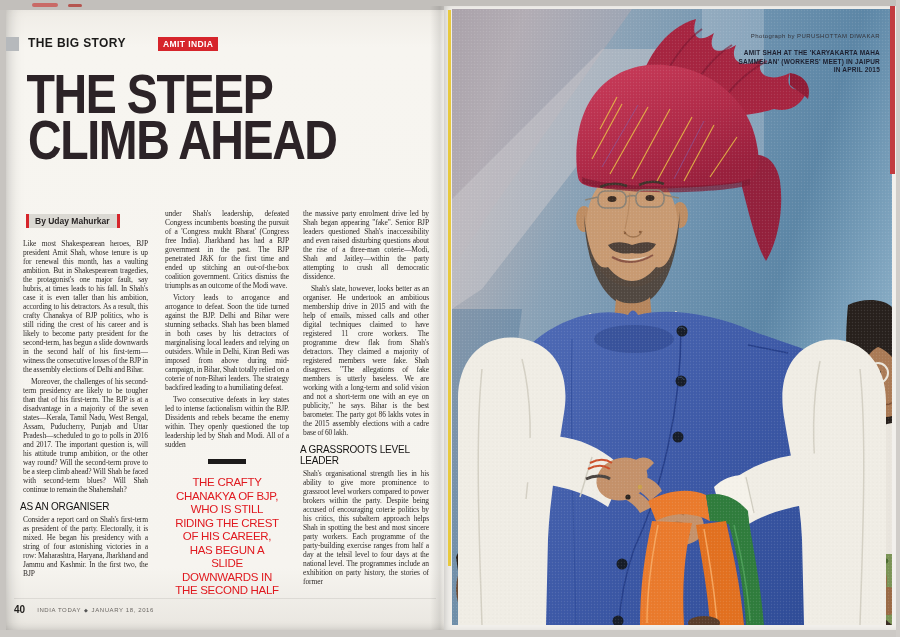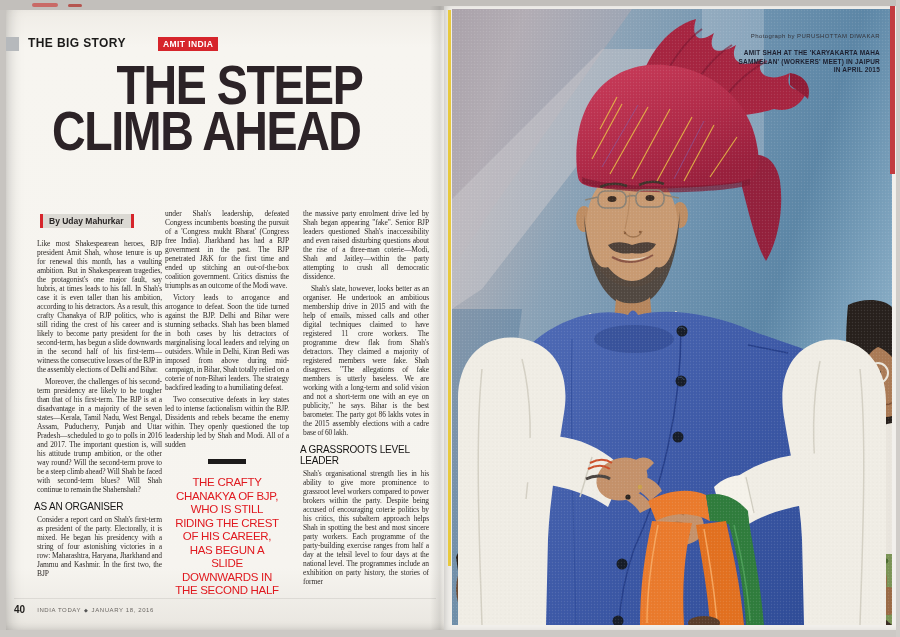--- a/index.html
+++ b/index.html
@@ -10,28 +10,28 @@
   .scan-right{position:absolute;left:896px;top:0;width:4px;height:637px;background:#d0cdc9;}
 
   
   .page-left{position:absolute;left:6px;top:10px;width:438px;height:620px;
     background:linear-gradient(180deg,#efece6,#f7f5f0 6%,#f6f4ef 90%,#e9e6e0);
     box-shadow:inset 12px 0 18px -14px rgba(0,0,0,.35), inset 0 -8px 10px -8px rgba(0,0,0,.15);}
   .kicker-square{position:absolute;left:0;top:27px;width:13px;height:14px;background:#b6b9bc;}
   .kicker{position:absolute;left:22px;top:26px;font-size:12px;font-weight:bold;letter-spacing:.4px;color:#1c1b1a;}
   .kicker-tag{position:absolute;left:152px;top:27px;background:#d6252b;color:#fff;font-size:8.5px;font-weight:bold;
     padding:2px 5px 1.5px;letter-spacing:.4px;}
-  .headline{position:absolute;left:0;top:47px;width:358px;margin:5px;text-align:right;color:#2c2327;
+  .headline{position:absolute;left:0;top:47px;width:358px;margin:14px;text-align:left;color:#2c2327;
     font-size:49px;line-height:46px;font-weight:bold;letter-spacing:-1.5px;}
   .headline span{display:inline-block;transform:scaleX(.95) scaleY(1.12);transform-origin:center;}
   .deck{position:absolute;left:15px;top:160px;width:408px;margin:0;text-align:center;color:#3b3537;
     font-size:12.5px;line-height:15px;font-weight:bold;letter-spacing:-.2px;}
   .columns{position:absolute;left:0;top:196px;width:438px;height:393px;overflow:hidden;}
   .col{position:absolute;top:0;height:393px;overflow:hidden;}
-  .col1{left:28px;width:131px;}
+  .col1{left:14px;width:131px;}
   .col2{left:156px;width:130px;}
   .col3{left:294px;width:132px;}
   .byline-box{display:inline-block;background:#dbd9d3;border-left:3px solid #d6252b;border-right:3px solid #d6252b;
     padding:2px 7px 2px 6px;margin:8px 0 8px 6px;font-size:8.5px;font-weight:bold;color:#2a2626;}
   .body{margin:3px;font-family:"Liberation Serif",serif;font-size:7.5px;line-height:9px;text-align:justify;
     color:#2e2a28;letter-spacing:-.1px;word-spacing:-.3px;}
   .body.indent{text-indent:8px;}
   .subhead{margin:7px 0 2px;font-size:10px;font-weight:normal;letter-spacing:-.2px;color:#141312;}
   .pq-divider{width:38px;height:5px;background:#1c1a1a;margin:10px auto 9px;}
   .pull-quote{margin:12px;text-align:center;color:#e0191f;font-size:11.5px;line-height:13.5px;font-weight:normal;

